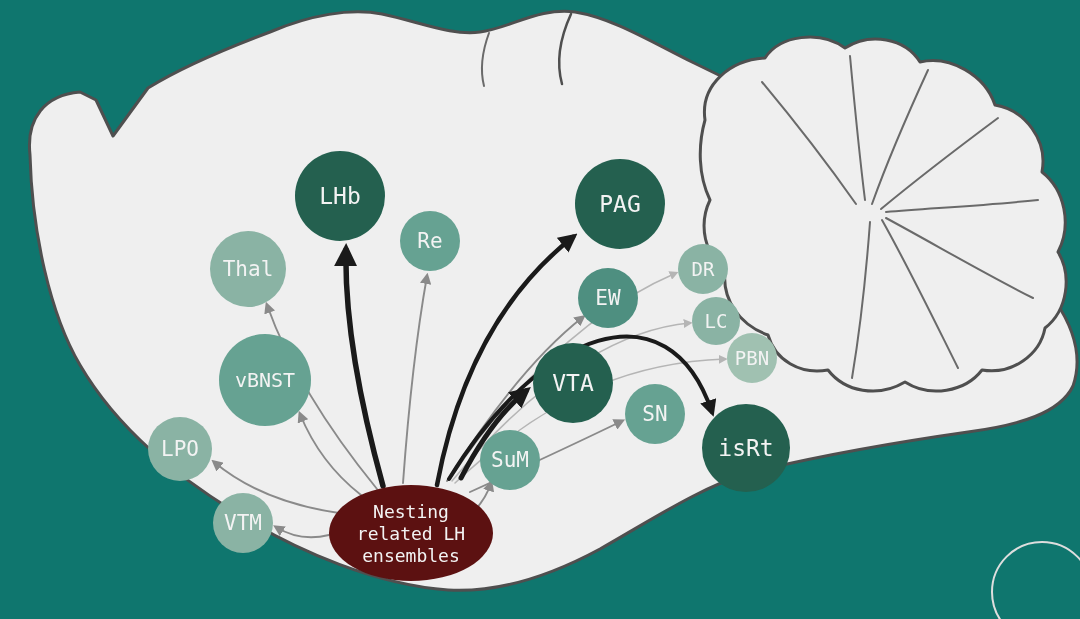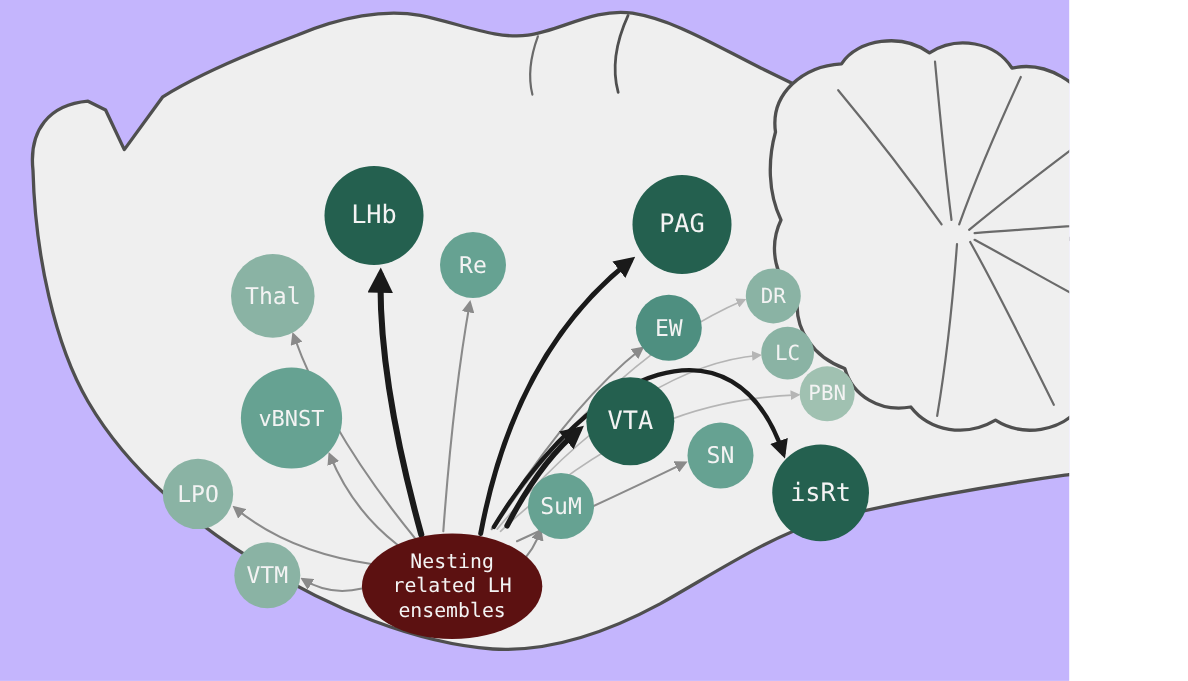--- a/index.html
+++ b/index.html
@@ -1,19 +1,19 @@
 <!DOCTYPE html>
 <html><head>
 <meta charset="utf-8">
 <style>
   html,body{margin:0;padding:0;background:#ffffff;}
   .canvas{
     position:relative;
-    width:972px;height:619px;
-    background:#c4b5fd;
+    width:1080px;height:619px;
+    background:#0f766e;
     overflow:hidden;
     font-family:"DejaVu Sans Mono", monospace;
     text-align:center;
   }
   svg{display:block;}
   text{
     font-family:"DejaVu Sans Mono","Liberation Mono",monospace;
     fill:#f3f3f3;
   }
 </style>

